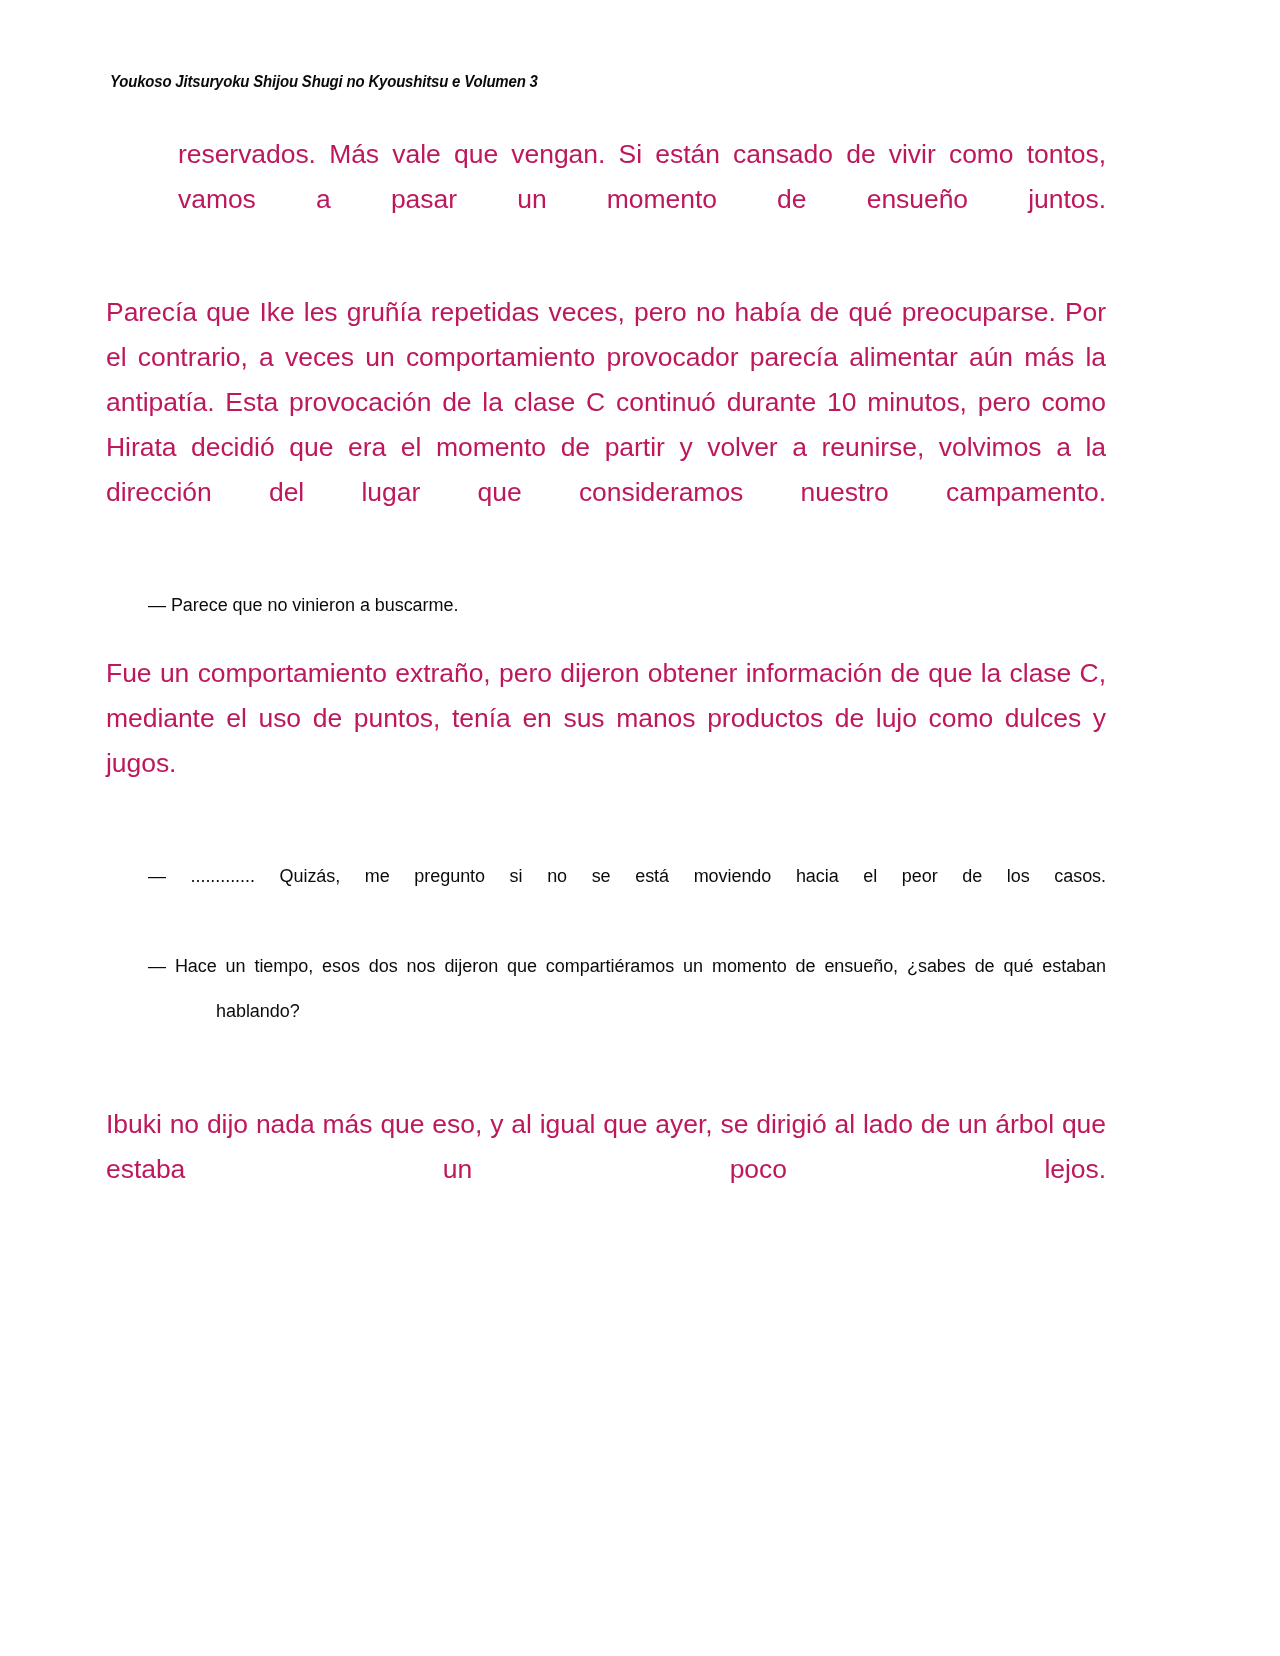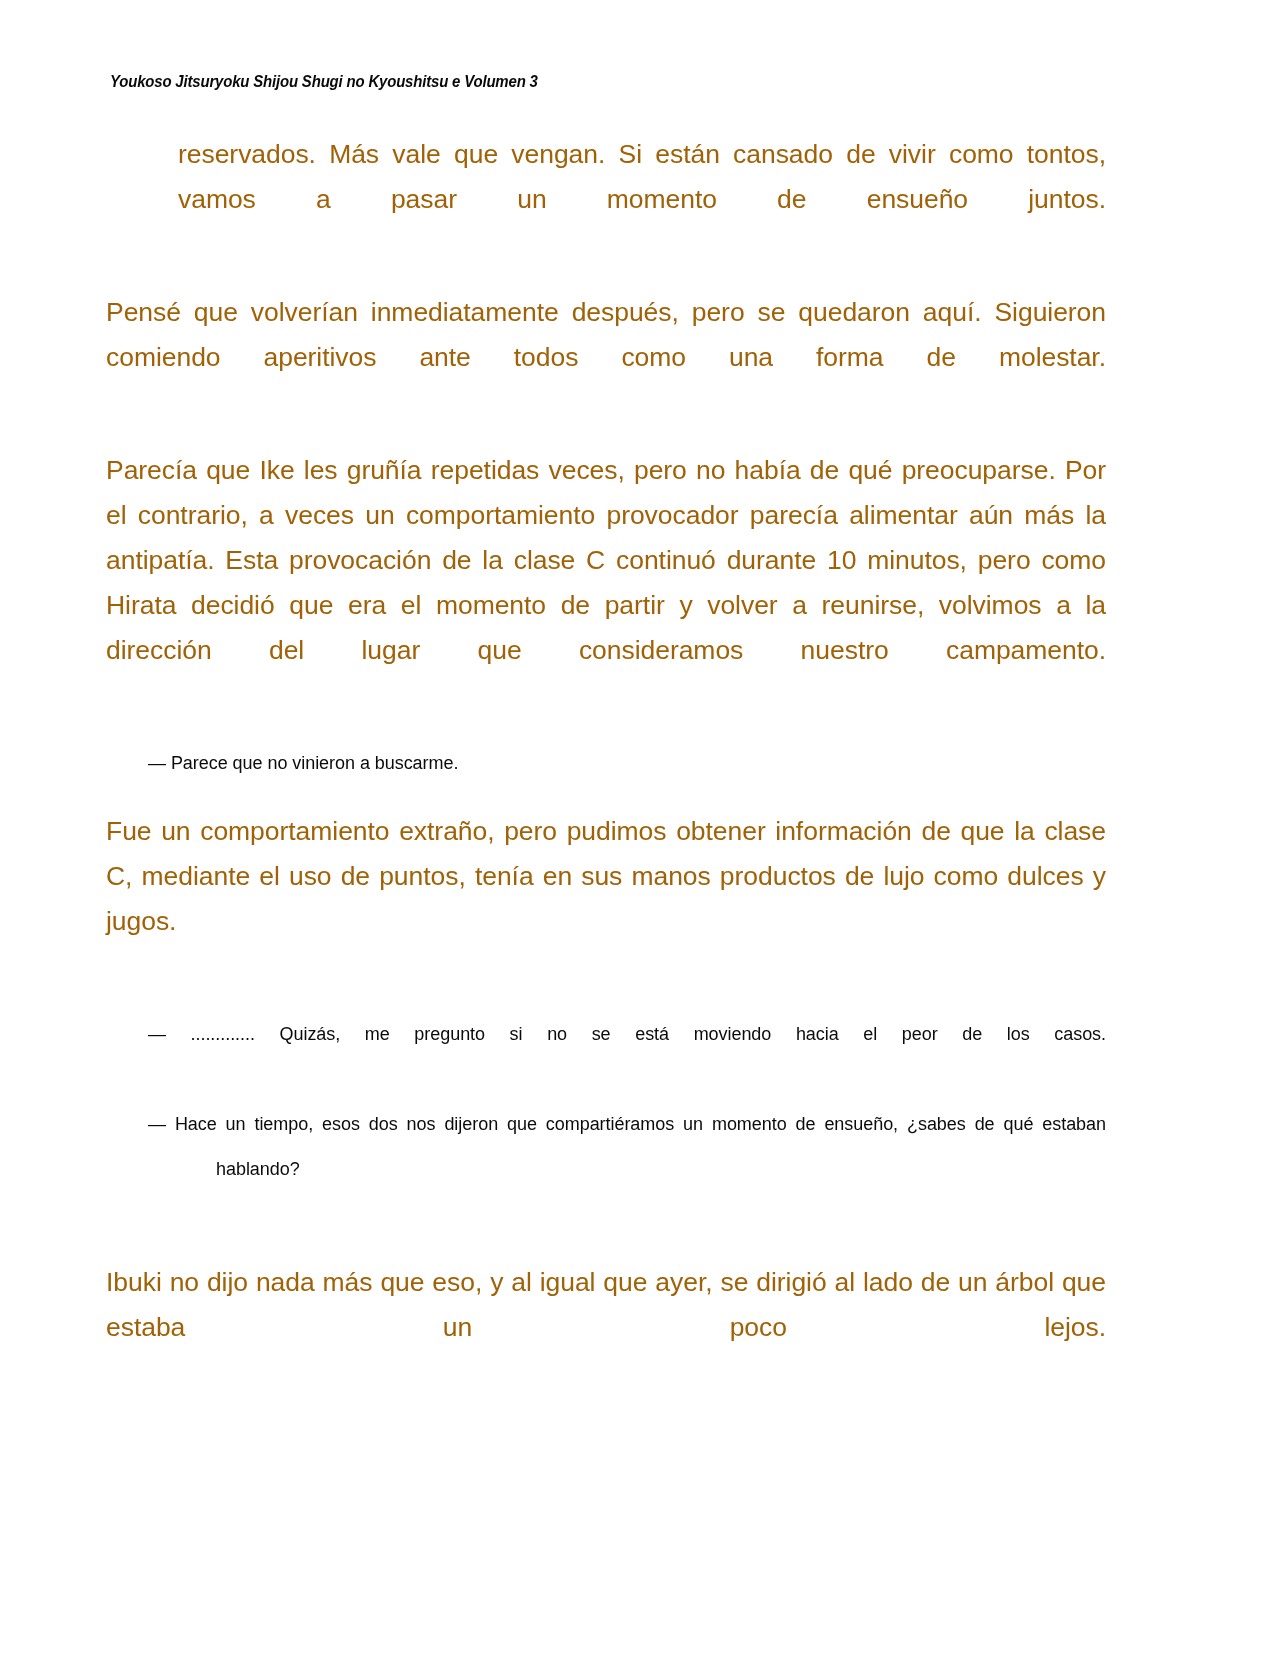--- a/index.html
+++ b/index.html
@@ -47,21 +47,21 @@
     left: 106px;
     width: 1000px;
   }
 
   .para {
     font-size: 26.5px;
     line-height: 45px;
     text-align: justify;
     text-justify: inter-word;
     margin: 0 0 23px 0;
-    color: #a16207;
+    color: #be185d;
     font-stretch: condensed;
     letter-spacing: -0.05px;
     -webkit-font-smoothing: antialiased;
   }
 
   
   .para::after {
     content: "";
     display: inline-block;
     width: 100%;
@@ -156,29 +156,28 @@
 <div class="page">
 
   <div class="running-header">
     <div class="header-title">Youkoso Jitsuryoku Shijou Shugi no Kyoushitsu e Volumen 3</div>
   </div>
 
   <div class="content">
 
     <p class="para continuation">reservados. Más vale que vengan. Si están cansado de vivir como tontos, vamos a pasar un momento de ensueño juntos.</p>
 
-    <p class="para">Pensé que volverían inmediatamente después, pero se quedaron aquí. Siguieron comiendo aperitivos ante todos como una forma de molestar.</p>
 
     <p class="para">Parecía que Ike les gruñía repetidas veces, pero no había de qué preocuparse. Por el contrario, a veces un comportamiento provocador parecía alimentar aún más la antipatía. Esta provocación de la clase C continuó durante 10 minutos, pero como Hirata decidió que era el momento de partir y volver a reunirse, volvimos a la dirección del lugar que consideramos nuestro campamento.</p>
 
     <div class="dialogue-group">
       <p class="dialogue-line short">— Parece que no vinieron a buscarme.</p>
     </div>
 
-    <p class="para">Fue un comportamiento extraño, pero pudimos obtener información de que la clase C, mediante el uso de puntos, tenía en sus manos productos de lujo como dulces y jugos.</p>
+    <p class="para">Fue un comportamiento extraño, pero dijeron obtener información de que la clase C, mediante el uso de puntos, tenía en sus manos productos de lujo como dulces y jugos.</p>
 
 
     <div class="dialogue-group">
       <p class="dialogue-line">— ............. Quizás, me pregunto si no se está moviendo hacia el peor de los casos.</p>
       <p class="dialogue-line">— Hace un tiempo, esos dos nos dijeron que compartiéramos un momento de ensueño, ¿sabes de qué estaban hablando?</p>
     </div>
 
     <p class="para">Ibuki no dijo nada más que eso, y al igual que ayer, se dirigió al lado de un árbol que estaba un poco lejos.</p>
 
   </div>

